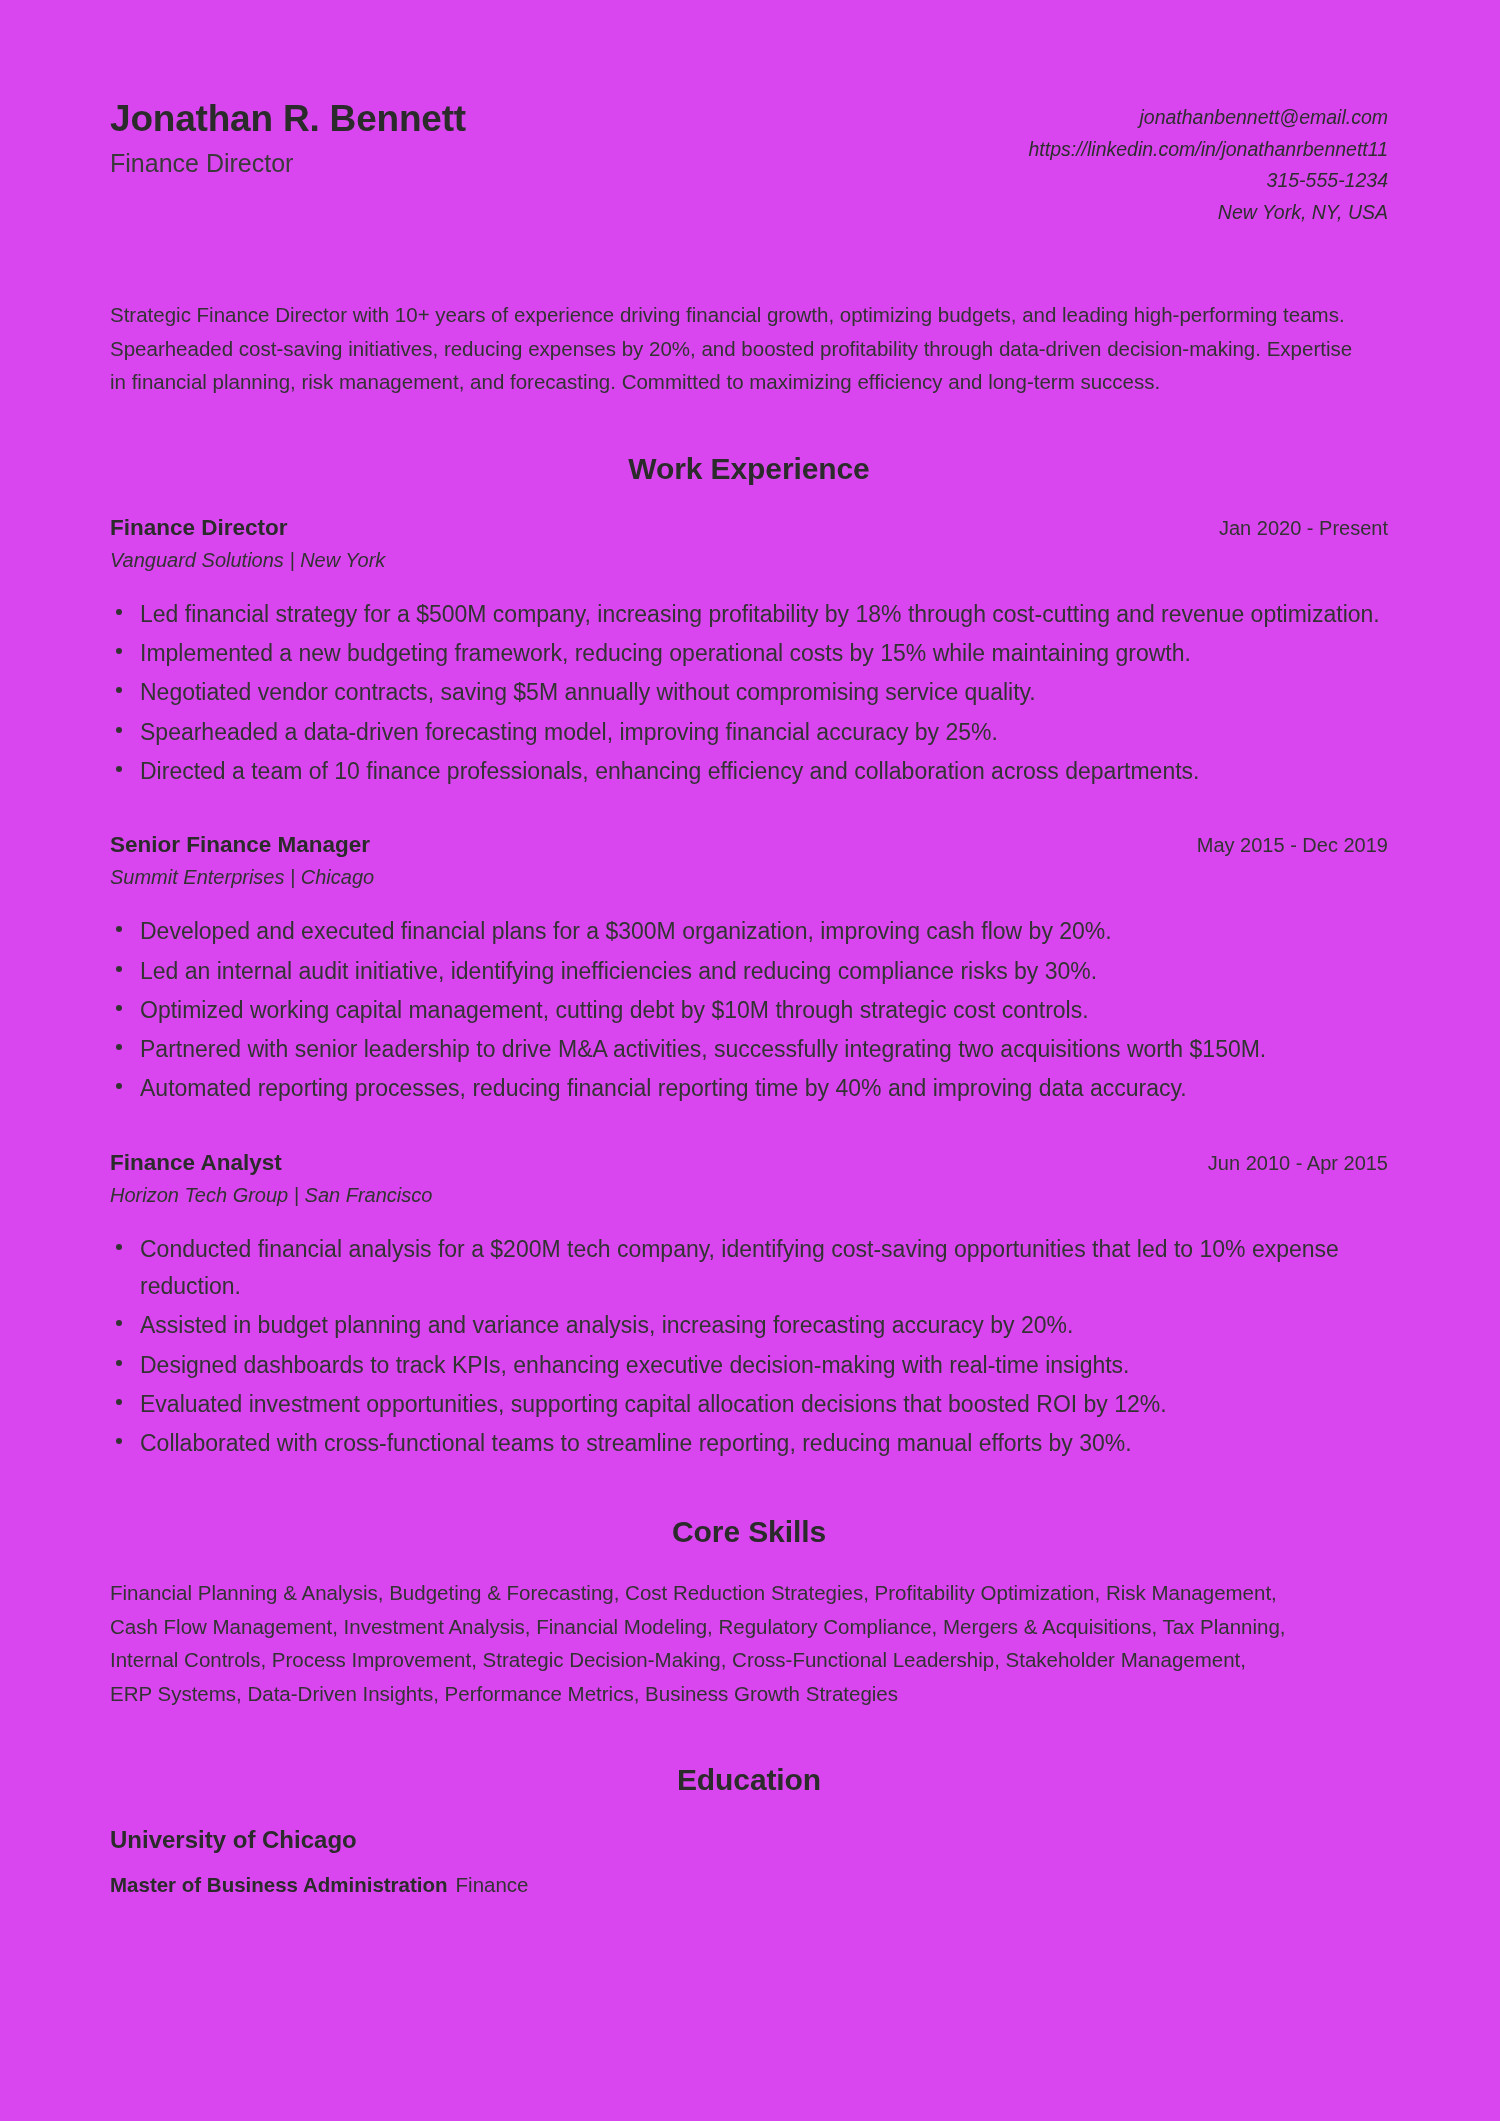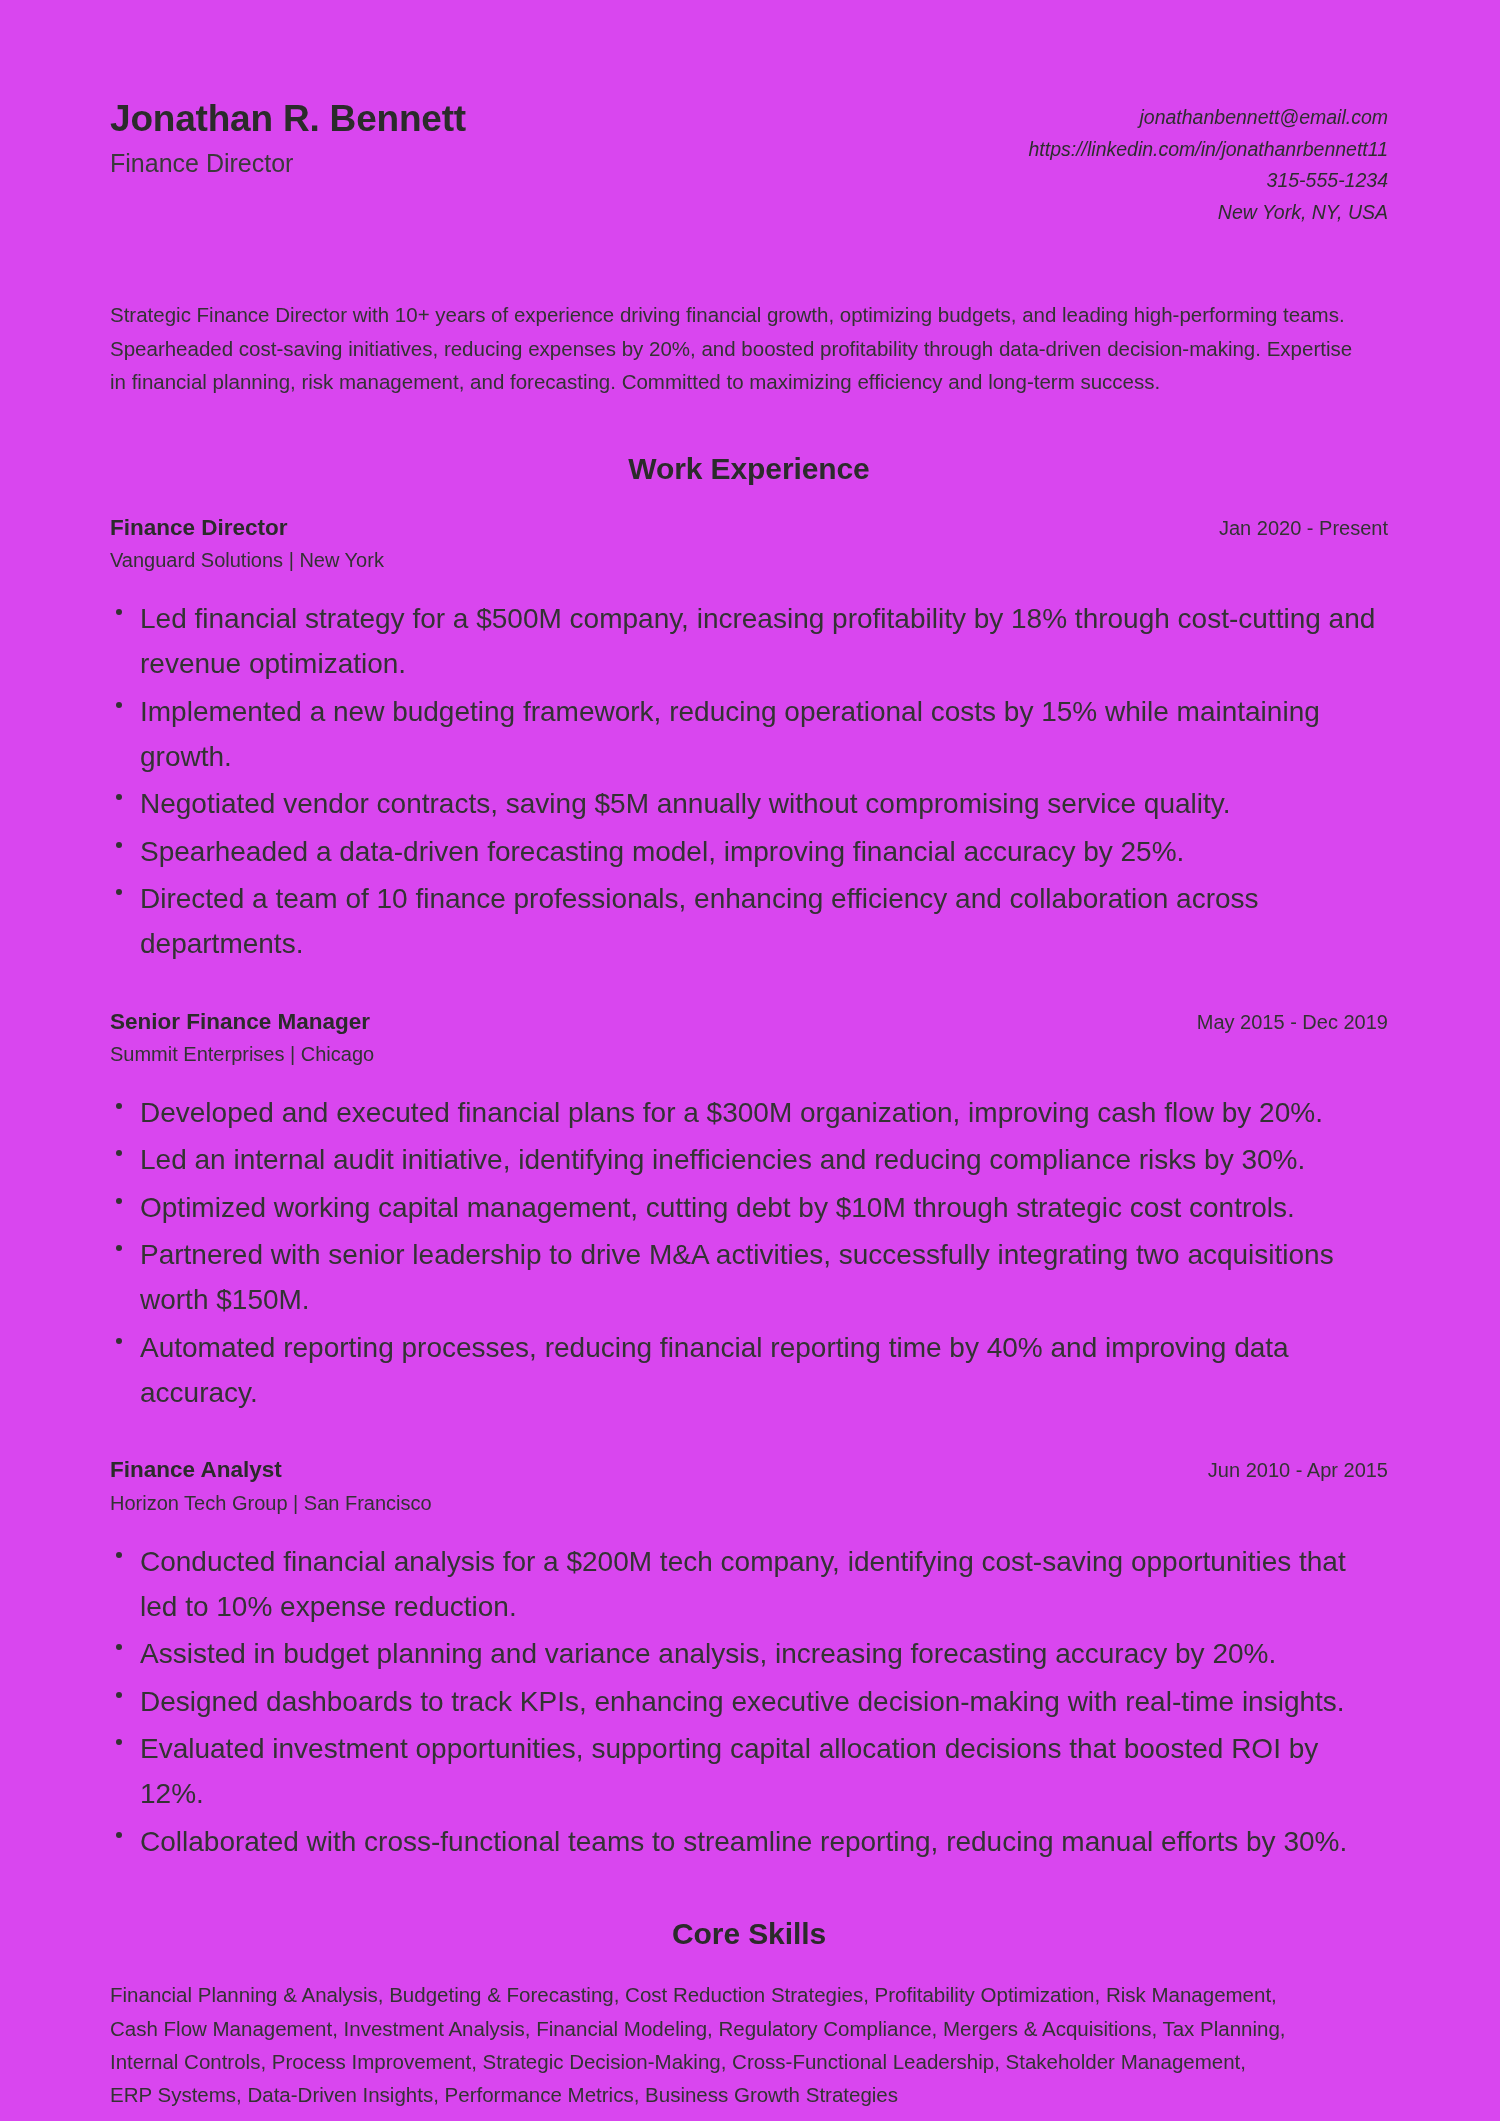--- a/index.html
+++ b/index.html
@@ -94,34 +94,35 @@
     line-height: 1.3;
   }
   .job-dates {
     font-size: 20px;
     font-weight: normal;
     color: #333333;
     white-space: nowrap;
     line-height: 1.3;
   }
   .job-meta {
+    font-style: italic;
     font-size: 20px;
     color: #333333;
     margin-top: 5px;
     line-height: 1.35;
   }
   .bullets {
     list-style: none;
     margin: 22px 0 0 0;
     padding: 0;
   }
   .bullets li {
     position: relative;
     padding-left: 30px;
-    font-size: 28px;
+    font-size: 23px;
     line-height: 1.62;
     color: #333333;
     margin-bottom: 2px;
     max-width: 1250px;
   }
   .bullets li::before {
     content: "";
     position: absolute;
     left: 6px;
     top: 13px;

